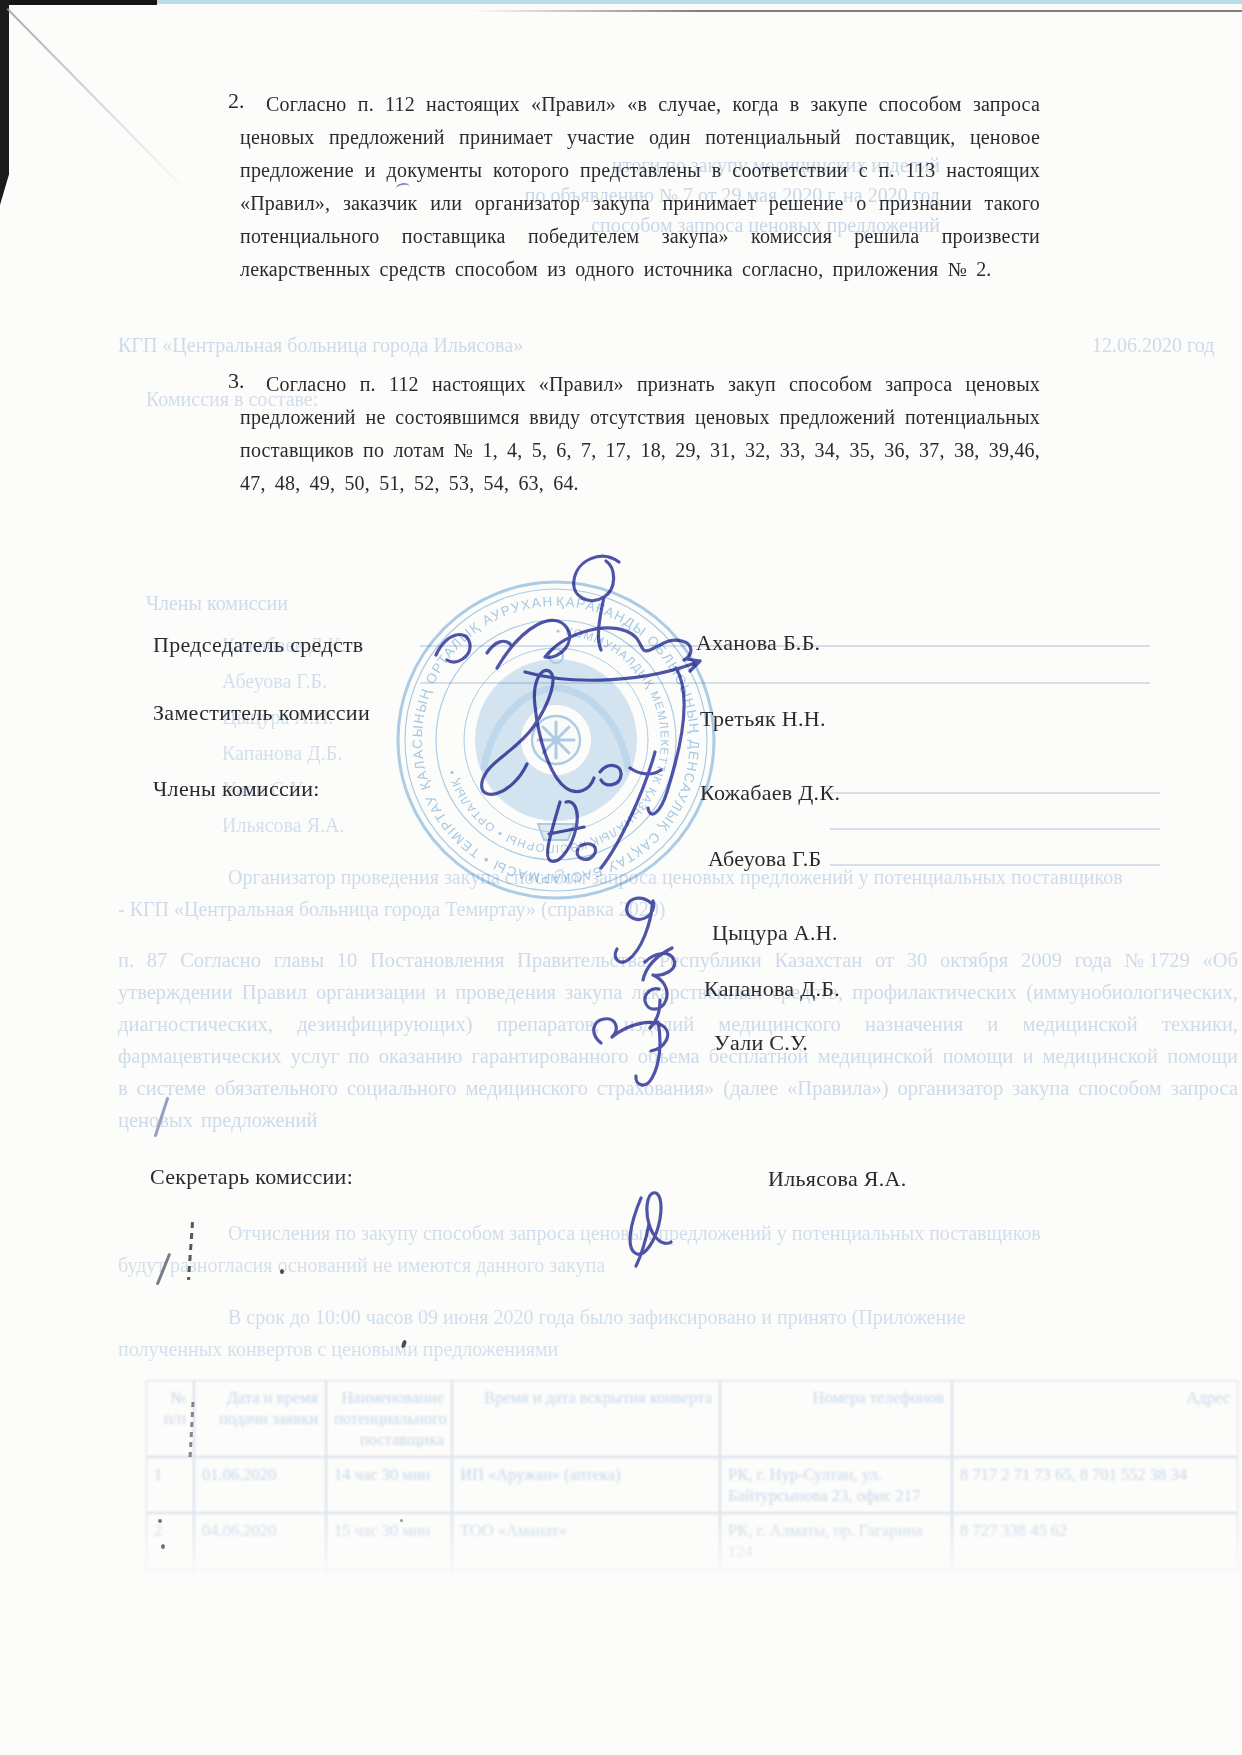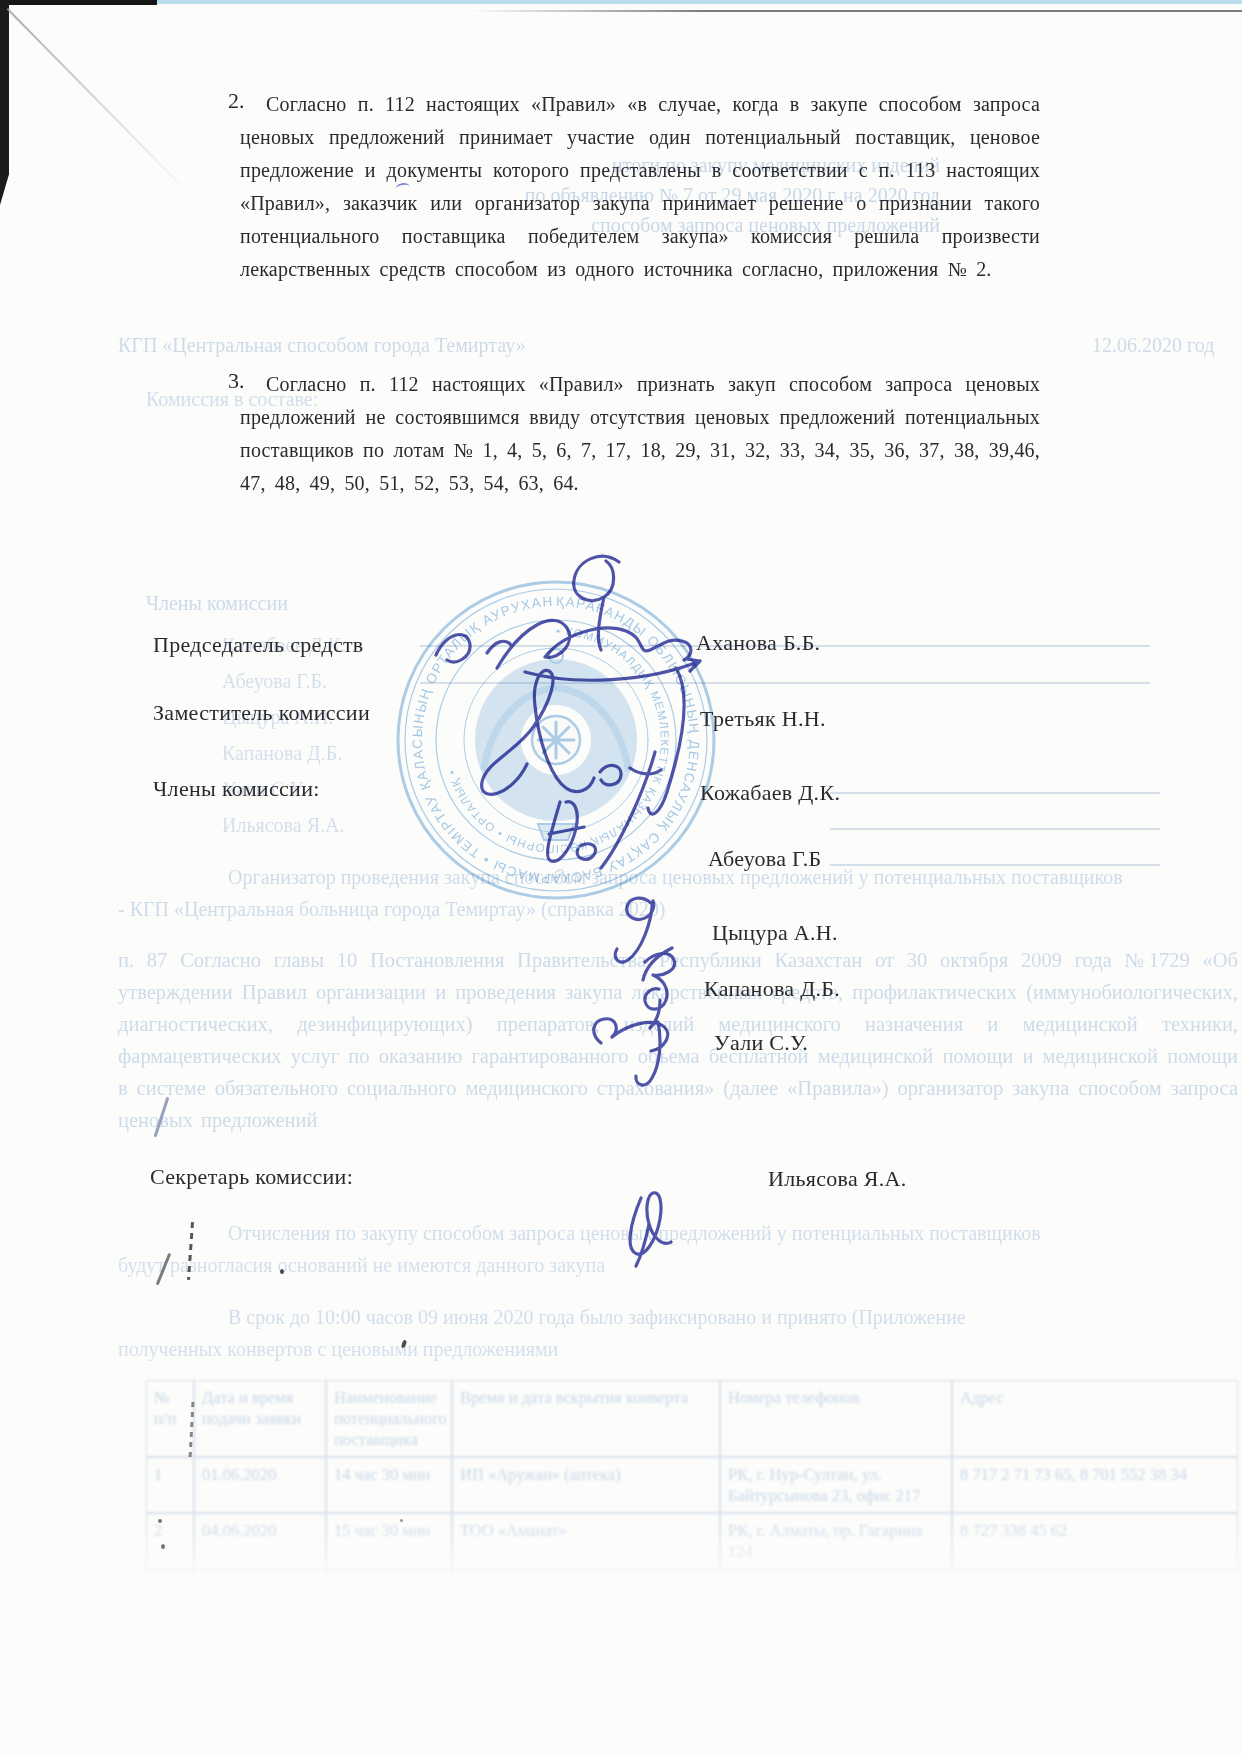--- a/index.html
+++ b/index.html
@@ -14,39 +14,39 @@
   
   .ghost{position:absolute;color:#9db9da;filter:blur(.7px);opacity:.62;line-height:30px;
          font-size:20px;pointer-events:none;}
   .ghost-just{text-align:justify;word-spacing:3px;line-height:32px;font-size:20.5px;}
   .ghost-rule{position:absolute;height:2px;background:rgba(150,176,208,.38);filter:blur(.5px);}
   .gtable{position:absolute;left:146px;top:1380px;width:1092px;height:196px;overflow:hidden;
           display:grid;grid-template-columns:48px 132px 126px 268px 232px 286px;
           grid-auto-rows:min-content;filter:blur(.8px);opacity:.55;}
   .gcell{border:1px solid rgba(140,170,205,.6);color:#9db9da;font-size:16.5px;line-height:21px;
          padding:6px 7px;min-height:28px;}
-  .ghead{min-height:58px;text-align:left;}
+  .ghead{min-height:58px;text-align:right;}
   .gfade{position:absolute;left:140px;top:1520px;width:1100px;height:60px;
          background:linear-gradient(180deg,rgba(252,252,250,0),rgba(252,252,250,.95));}
   
   .svg-layer{position:absolute;left:0;top:0;pointer-events:none;}
   .stamp{position:absolute;left:388px;top:572px;mix-blend-mode:multiply;}
   .artifact{position:absolute;}
 </style>
 </head>
 <body>
 
 <div class="page">
 
   <div class="ghost" style="left:300px;top:150px;width:640px;text-align:right;opacity:.55;">
     <div>итоги по закупу медицинских изделий</div>
     <div>по объявлению № 7 от 29 мая 2020 г. на 2020 год</div>
     <div>способом запроса ценовых предложений</div>
   </div>
-  <div class="ghost" style="left:118px;top:330px;opacity:.5;">КГП «Центральная способом города Темиртау»</div>
+  <div class="ghost" style="left:118px;top:330px;opacity:.5;">КГП «Центральная больница города Ильясова»</div>
   <div class="ghost" style="left:1092px;top:330px;opacity:.5;">12.06.2020 год</div>
   <div class="ghost" style="left:146px;top:384px;opacity:.45;">Комиссия в составе:</div>
   <div class="ghost" style="left:146px;top:588px;opacity:.5;text-align:center;">Члены комиссии</div>
 
   <div class="ghost" style="left:222px;top:630px;opacity:.42;">Кожабаев Д.К.</div>
   <div class="ghost" style="left:222px;top:666px;opacity:.42;">Абеуова Г.Б.</div>
   <div class="ghost" style="left:222px;top:702px;opacity:.42;">Цыцура А.Н.</div>
   <div class="ghost" style="left:222px;top:738px;opacity:.42;">Капанова Д.Б.</div>
   <div class="ghost" style="left:222px;top:774px;opacity:.42;">Уали С.У.</div>
   <div class="ghost" style="left:222px;top:810px;opacity:.42;">Ильясова Я.А.</div>

